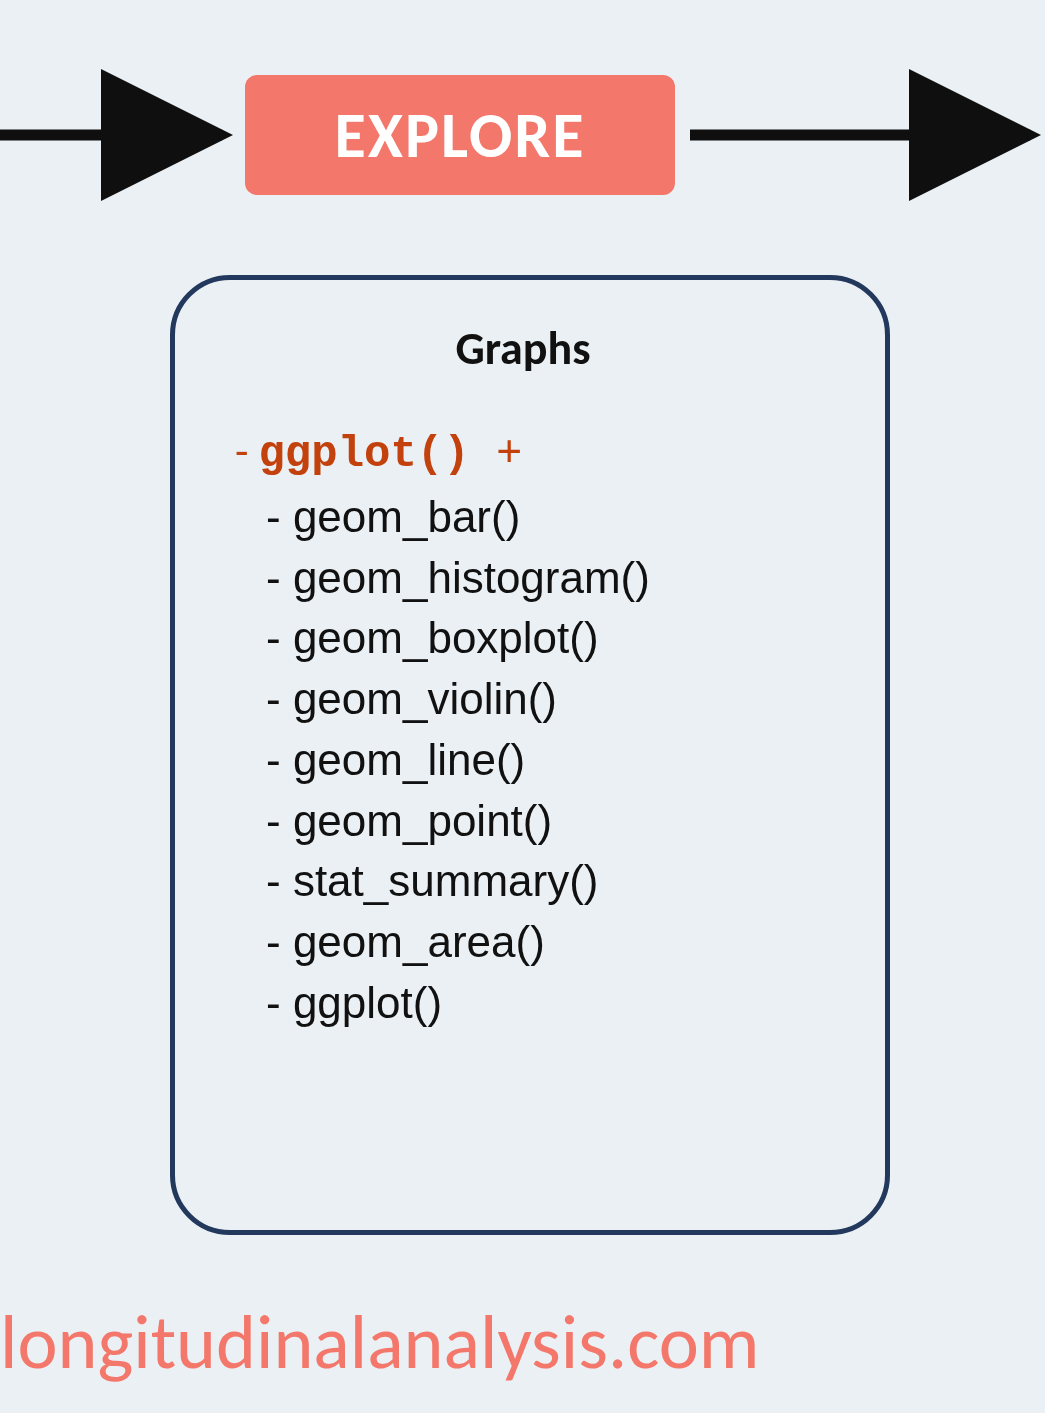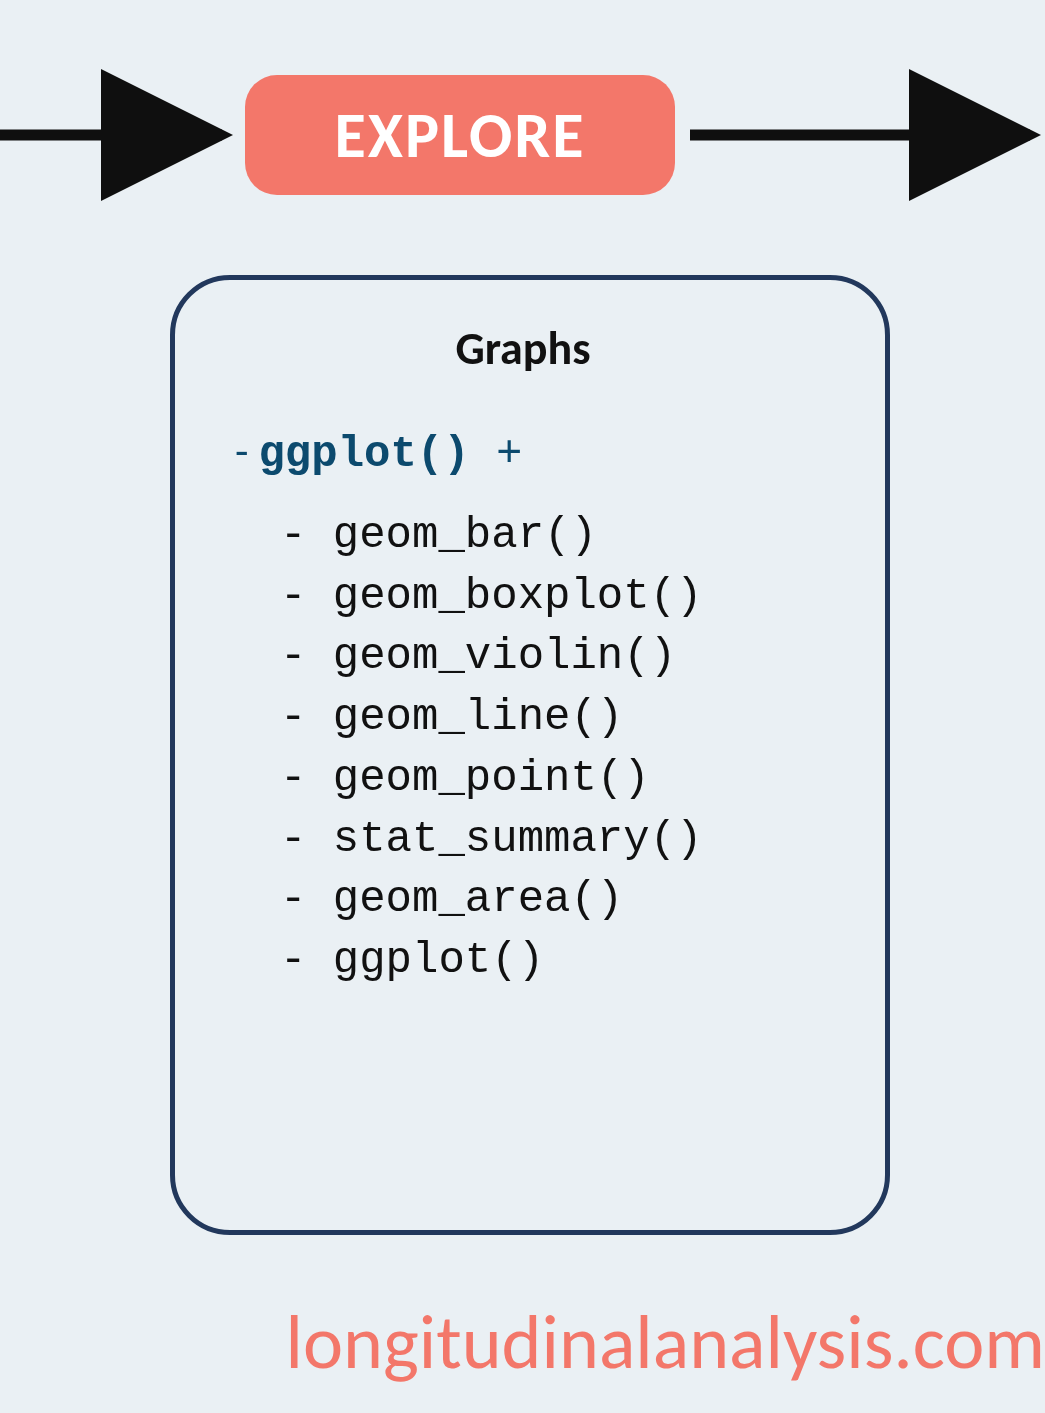--- a/index.html
+++ b/index.html
@@ -17,21 +17,21 @@
     width: 1045px; height: 300px;
     pointer-events: none;
   }
   .badge {
     position: absolute;
     top: 75px;
     left: 245px;
     width: 430px;
     height: 120px;
     background: #f3776a;
-    border-radius: 32px;
+    border-radius: 12px;
     display: flex;
     align-items: center;
     justify-content: center;
     color: #ffffff;
     font-weight: 700;
     font-size: 64px;
     letter-spacing: 2px;
   }
   .card {
     position: absolute;
@@ -46,40 +46,40 @@
   .card-title {
     text-align: center;
     font-weight: 700;
     font-size: 46px;
     color: #111;
     margin-bottom: 48px;
   }
   .main-line {
     font-family: Consolas, "Courier New", monospace;
     font-size: 44px;
-    color: #0c4a6e;
+    color: #c2410c;
     margin-left: 10px;
-    margin-bottom: 26px;
+    margin-bottom: 8px;
   }
   .main-line .dash { font-family: Calibri, Arial, sans-serif; }
   .main-line .fn { font-weight: 700; }
   .sub-list {
-    font-family: Liberation Mono, monospace;
+    font-family: Liberation Sans, sans-serif;
     font-size: 44px;
     color: #111;
-    margin-left: 55px;
+    margin-left: 41px;
     line-height: 1.38;
   }
   .sub-list .item { white-space: pre; }
   .footer {
     position: absolute;
     bottom: 25px;
     left: 0;
     width: 1045px;
-    text-align: right;
+    text-align: left;
     font-size: 76px;
     color: #f3776a;
     font-family: Calibri, "Segoe UI", Arial, sans-serif;
     letter-spacing: 0px;
   }
 </style>
 </head>
 <body>
 
 <svg class="arrow-layer" viewBox="0 0 1045 300" width="1045" height="300">
@@ -94,20 +94,21 @@
 
 <div class="badge">
   <span>EXPLORE</span>
 </div>
 
 <div class="card">
   <div class="card-title">Graphs</div>
   <div class="main-line"><span class="dash">- </span><span class="fn">ggplot()</span><span> +</span></div>
   <div class="sub-list" id="sub-list">
       <div class="item">- geom_bar()</div>
+      <div class="item">- geom_histogram()</div>
       <div class="item">- geom_boxplot()</div>
       <div class="item">- geom_violin()</div>
       <div class="item">- geom_line()</div>
       <div class="item">- geom_point()</div>
       <div class="item">- stat_summary()</div>
       <div class="item">- geom_area()</div>
       <div class="item">- ggplot()</div>
     </div>
 </div>
 

